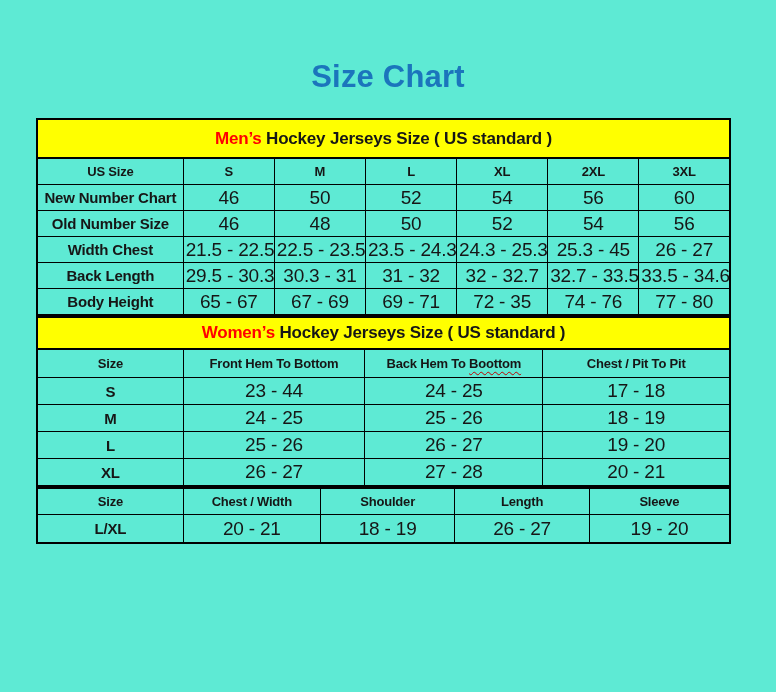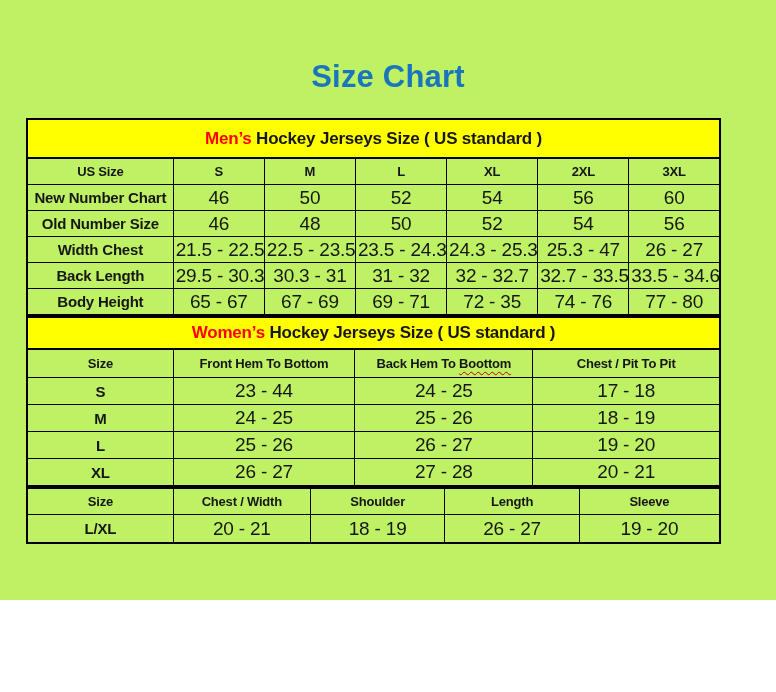--- a/index.html
+++ b/index.html
@@ -6,36 +6,36 @@
     margin: 0;
     padding: 0;
     background: #ffffff;
     width: 776px;
     height: 692px;
     overflow: hidden;
     font-family: "Liberation Sans", sans-serif;
   }
   .page {
     width: 776px;
-    height: 600px;
-    background: #bef264;
+    height: 692px;
+    background: #5eead4;
   }
   .page-title {
     margin: 0;
     padding-top: 60px;
     text-align: center;
     font-size: 31px;
     line-height: 34px;
     font-weight: 700;
     letter-spacing: 0.2px;
     color: var(--title-blue, #1b75bc);
   }
   .tables {
     width: 695px;
-    margin: 24px 0 0 26px;
+    margin: 24px 0 0 36px;
   }
   table.size-table {
     width: 100%;
     border-collapse: collapse;
     table-layout: fixed;
     border: 2px solid #000;
   }
   table.size-table td {
     border: 1px solid #000;
     text-align: center;
@@ -128,21 +128,21 @@
             <td class="value-cell">52</td>
             <td class="value-cell">54</td>
             <td class="value-cell">56</td>
           </tr>
           <tr class="data-row">
             <td class="label-cell">Width Chest</td>
             <td class="value-cell">21.5 - 22.5</td>
             <td class="value-cell">22.5 - 23.5</td>
             <td class="value-cell">23.5 - 24.3</td>
             <td class="value-cell">24.3 - 25.3</td>
-            <td class="value-cell">25.3 - 47</td>
+            <td class="value-cell">25.3 - 45</td>
             <td class="value-cell">26 - 27</td>
           </tr>
           <tr class="data-row">
             <td class="label-cell">Back Length</td>
             <td class="value-cell">29.5 - 30.3</td>
             <td class="value-cell">30.3 - 31</td>
             <td class="value-cell">31 - 32</td>
             <td class="value-cell">32 - 32.7</td>
             <td class="value-cell">32.7 - 33.5</td>
             <td class="value-cell">33.5 - 34.6</td>

